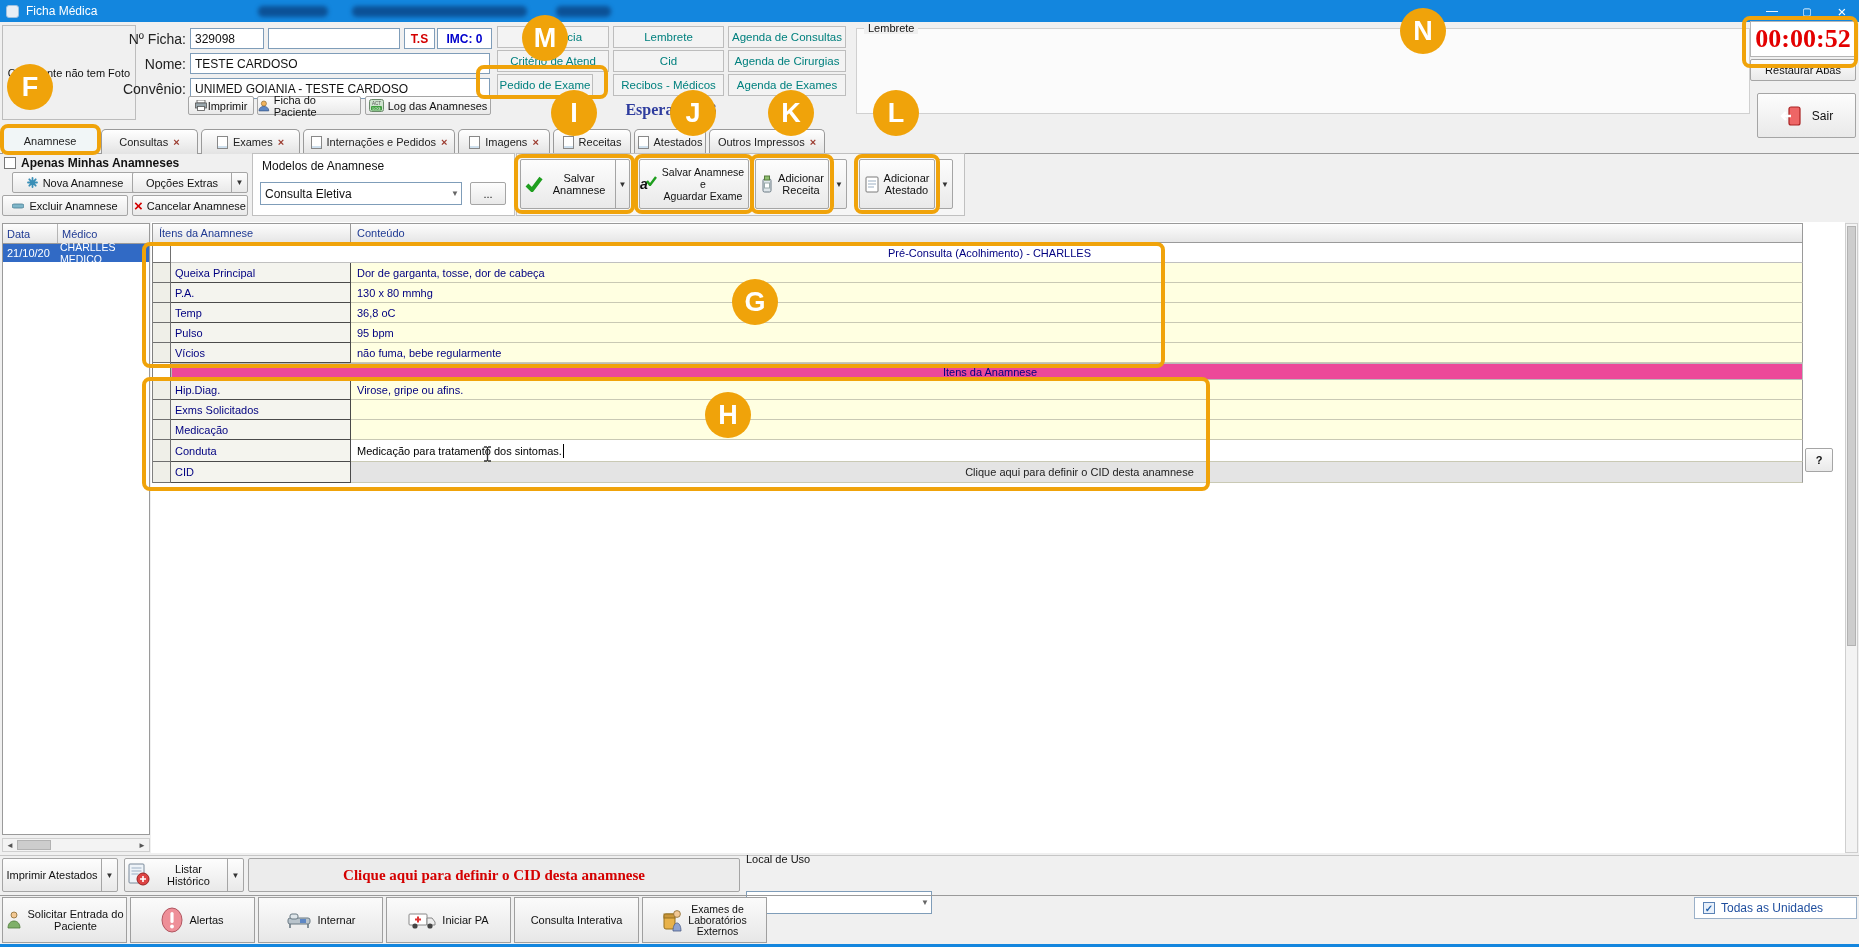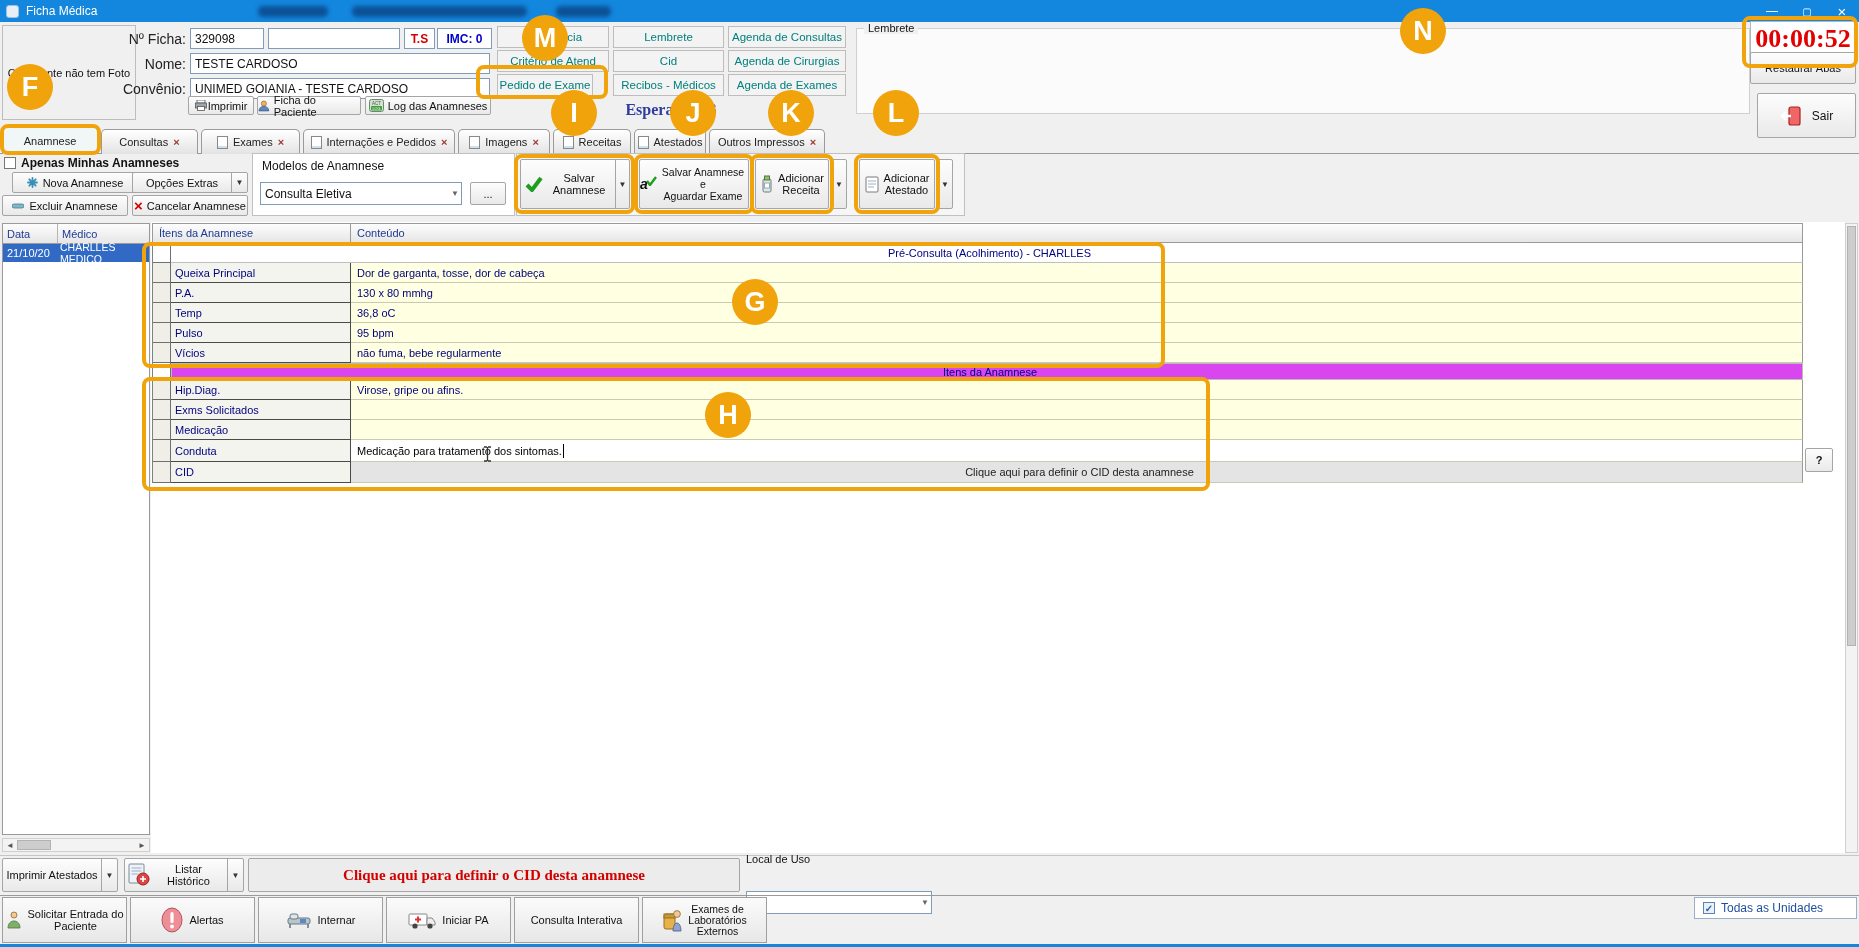--- a/index.html
+++ b/index.html
@@ -31,21 +31,21 @@
   .tclose { color:#9B3B2F; font-weight:bold; font-size:11px; }
   .doc-ic { width:11px; height:13px; background:#fff; border:1px solid #888; box-shadow:inset 0 -2px 0 #cfe0ee; }
 
   
   .thead { display:flex; height:20px; background:linear-gradient(#fdfdfd,#e6e6e6); border:1px solid #9a9a9a; color:#1f3a93; }
   .trow { display:flex; height:20px; border-left:1px solid #808080; }
   .ind { width:18px; background:#efefe8; border-right:1px solid #707070; border-bottom:1px solid #707070; }
   .lblc { width:180px; background:#f4f4ee; border-right:1px solid #4a4a4a; border-bottom:1px solid #4a4a4a; color:#000080; padding-left:4px; display:flex; align-items:center; }
   .cntc { flex:1; background:#FFFFE1; border-bottom:1px solid #c9c9b4; border-right:1px solid #9a9a9a; color:#000080; padding-left:6px; display:flex; align-items:center; }
   .trow.section .cntc { background:#fff; justify-content:center; border-bottom:1px solid #c0c0c0; }
-  .trow.section2 .cntc { background:#d946ef; justify-content:center; border:1px solid #bbb; }
+  .trow.section2 .cntc { background:#ec4899; justify-content:center; border:1px solid #bbb; }
   .trow.editing { height:22px; } .trow.editing .cntc { background:#fff; color:#000; }
   .trow.cid { height:21px; } .trow.cid .cntc { background:#e4e4e4; color:#222; justify-content:center; }
 
   .anot-circle { position:absolute; width:46px; height:46px; border-radius:50%; background:#F0A30A; color:#fff; font-weight:bold; font-size:27px; display:flex; align-items:center; justify-content:center; z-index:60; pointer-events:none; }
   .anot-box { position:absolute; border:4px solid #F0A30A; border-radius:8px; z-index:55; pointer-events:none; }
 
   .sb-btn { position:absolute; top:897px; height:46px; background:linear-gradient(#fbfbfb,#e7e7e7); border:1px solid #9f9f9f; display:flex; align-items:center; justify-content:center; gap:6px; font-size:11px; text-align:center; }
   .caret { width:1px; height:14px; background:#000; margin-left:1px; }
   .scroll-track { background:#f3f3f3; border:1px solid #cfcfcf; }
   .thumb { background:#cdcdcd; border:1px solid #b2b2b2; }
@@ -116,21 +116,21 @@
   <div class="qbtn abs" style="left:497px;top:74px;width:96px;height:22px">Pedido de Exame</div>
   <div class="qbtn abs" style="left:613px;top:74px;width:111px;height:22px">Recibos - Médicos</div>
   <div class="qbtn abs" style="left:728px;top:74px;width:118px;height:22px">Agenda de Exames</div>
 
   <div class="abs flexc" style="left:560px;top:100px;width:222px;height:20px;font-family:'Liberation Serif',serif;font-weight:bold;font-size:16px;color:#2E3C9E">Esperando: 3</div>
 
   <div class="groupbox abs" style="left:856px;top:28px;width:894px;height:86px"></div>
   <div class="abs" style="left:864px;top:22px;background:#f0f0f0;padding:0 4px;font-size:11px">Lembrete</div>
 
   <div class="abs flexc" style="left:1750px;top:21px;width:106px;height:36px;background:#fff;border:1px solid #b5b5b5;color:#E30000;font-family:'Liberation Serif',serif;font-weight:bold;font-size:26px">00:00:52</div>
-  <div class="btn abs" style="left:1750px;top:52px;width:106px;height:32px">Restaurar Abas</div>
+  <div class="btn abs" style="left:1750px;top:59px;width:106px;height:22px">Restaurar Abas</div>
   <div class="btn abs" style="left:1757px;top:93px;width:99px;height:45px;gap:10px;font-size:12px">
     <svg width="22" height="22" viewBox="0 0 22 22">
         <rect x="9" y="2" width="11" height="18" rx="2" fill="#e66" stroke="#a22" stroke-width="1.2"></rect>
         <path d="M11 11 L3 11 M6 7l-4 4 4 4" stroke="#fff" stroke-width="2.4" fill="none"></path>
       </svg>
     <span>Sair</span>
   </div>
 
   <div class="abs" style="left:0;top:153px;width:1859px;height:1px;background:#9a9a9a"></div>
   <div class="tab active" style="left:2px;width:96px">

